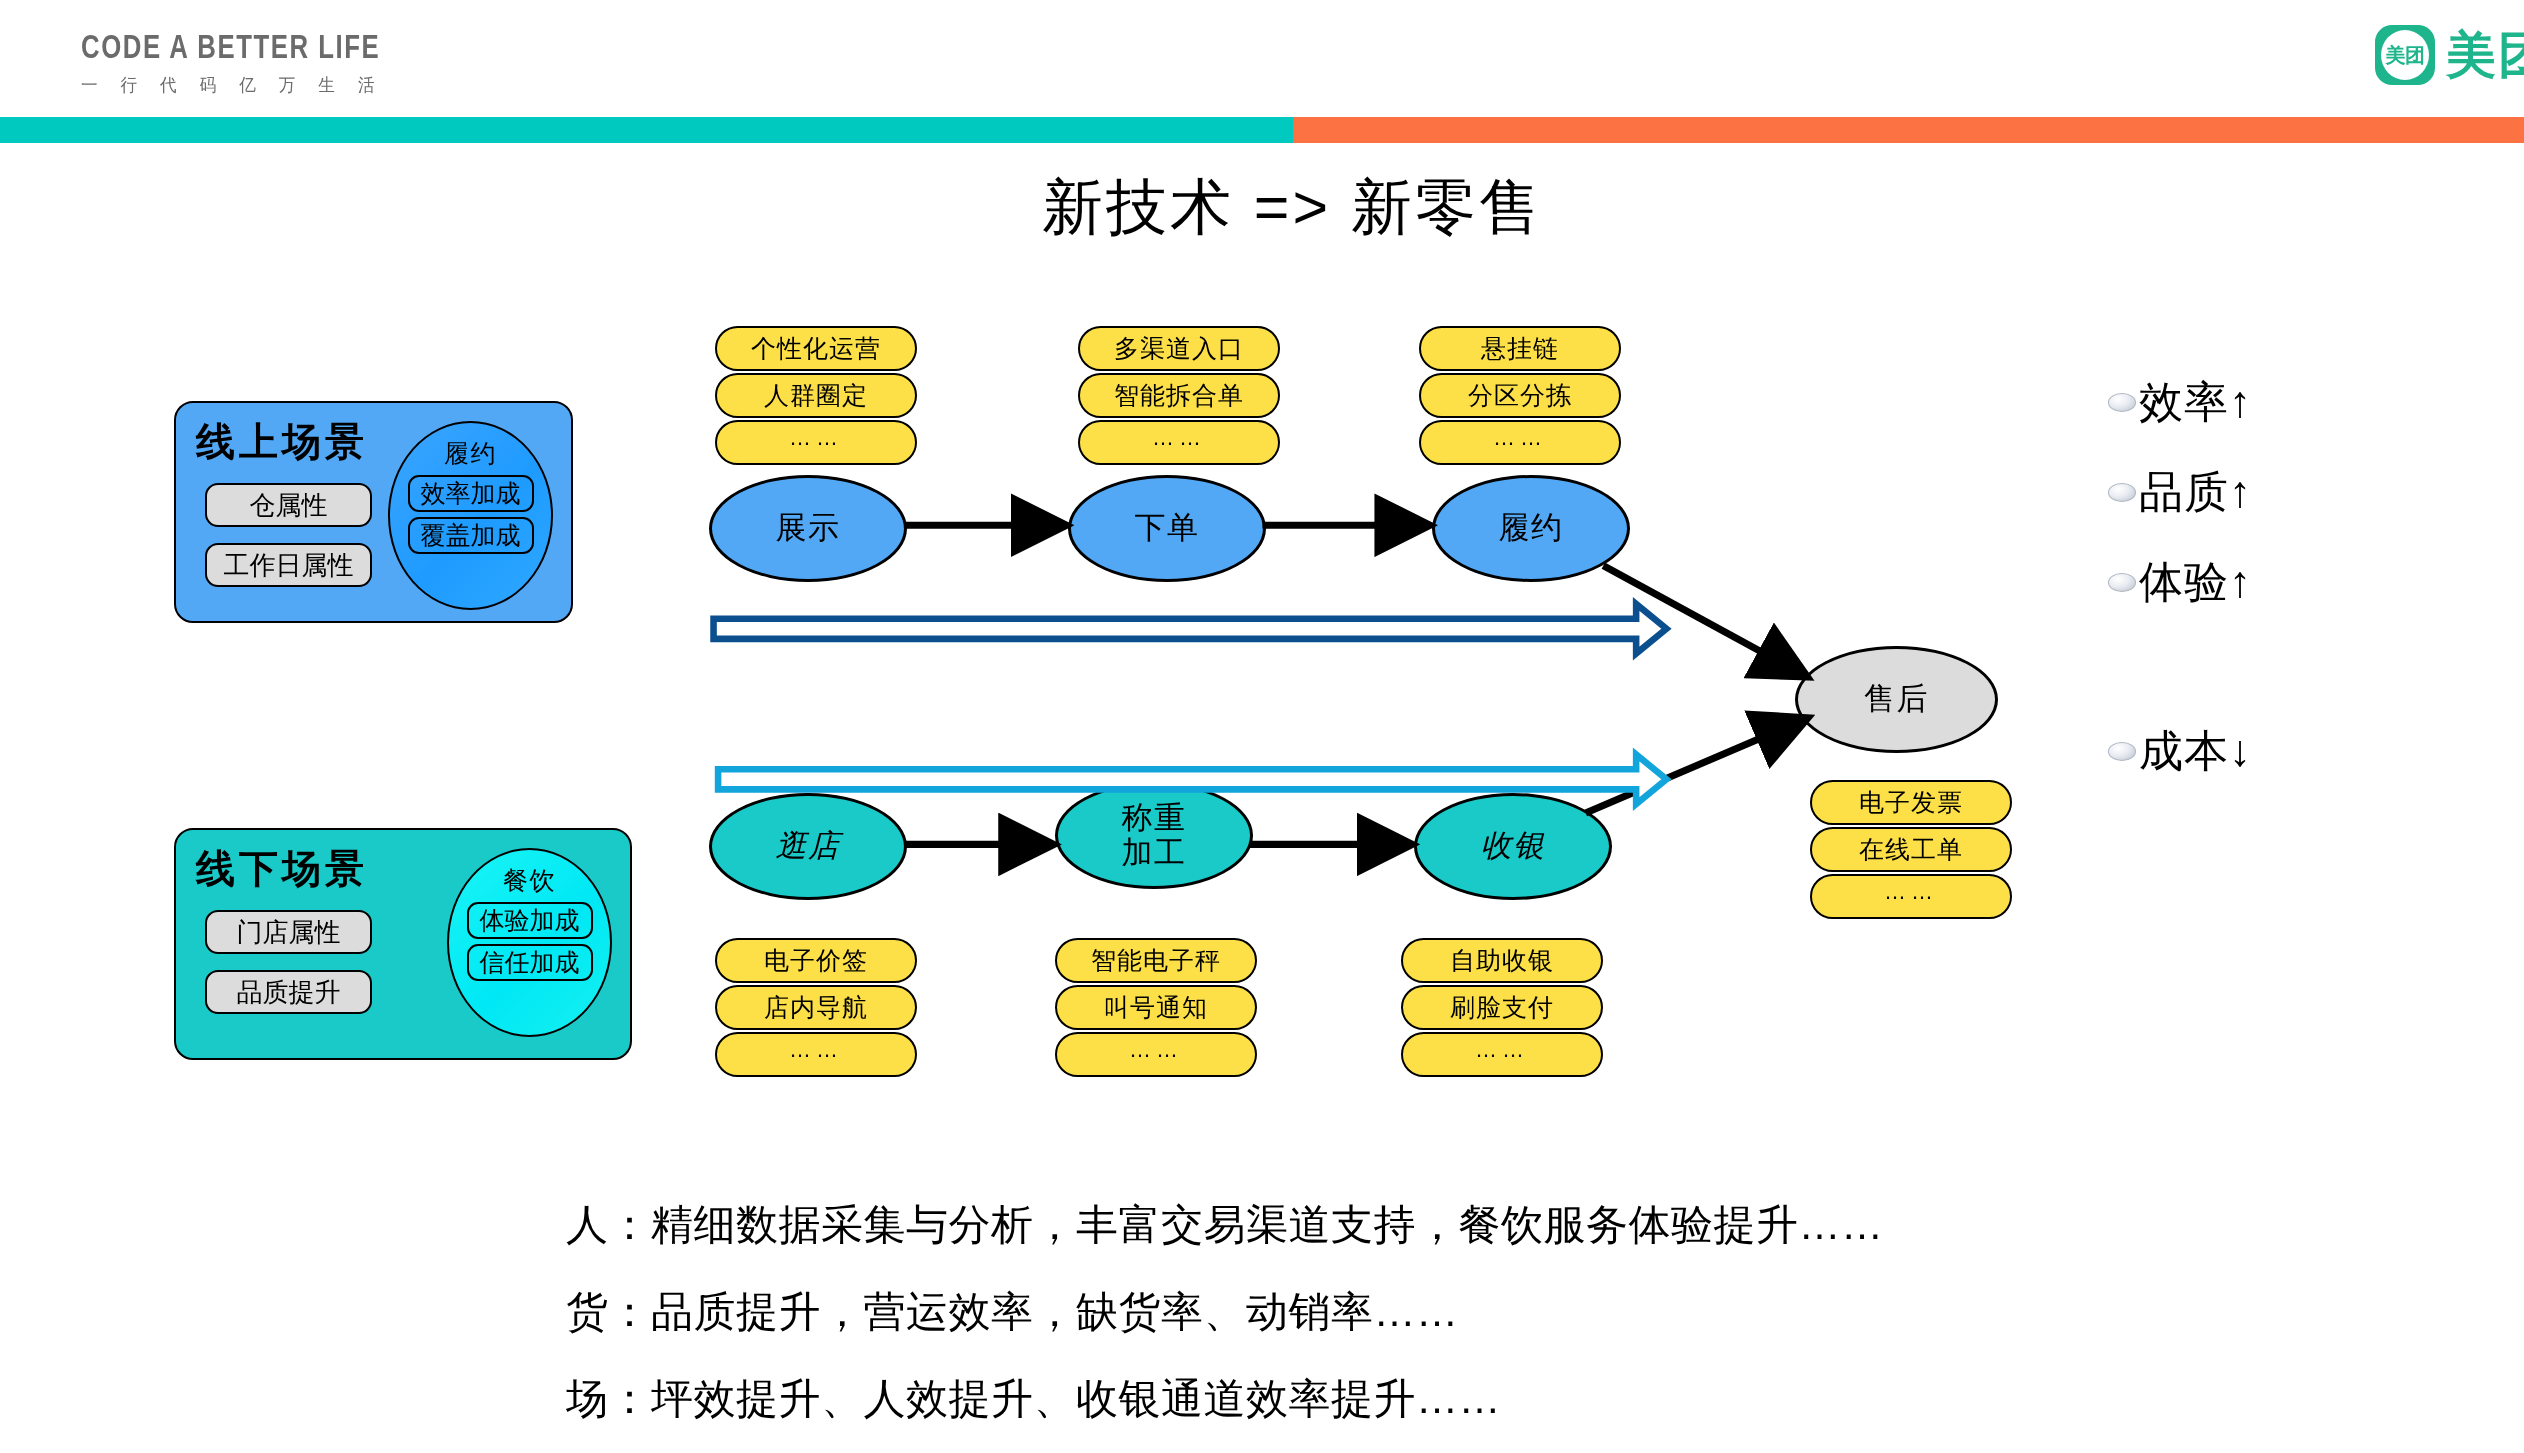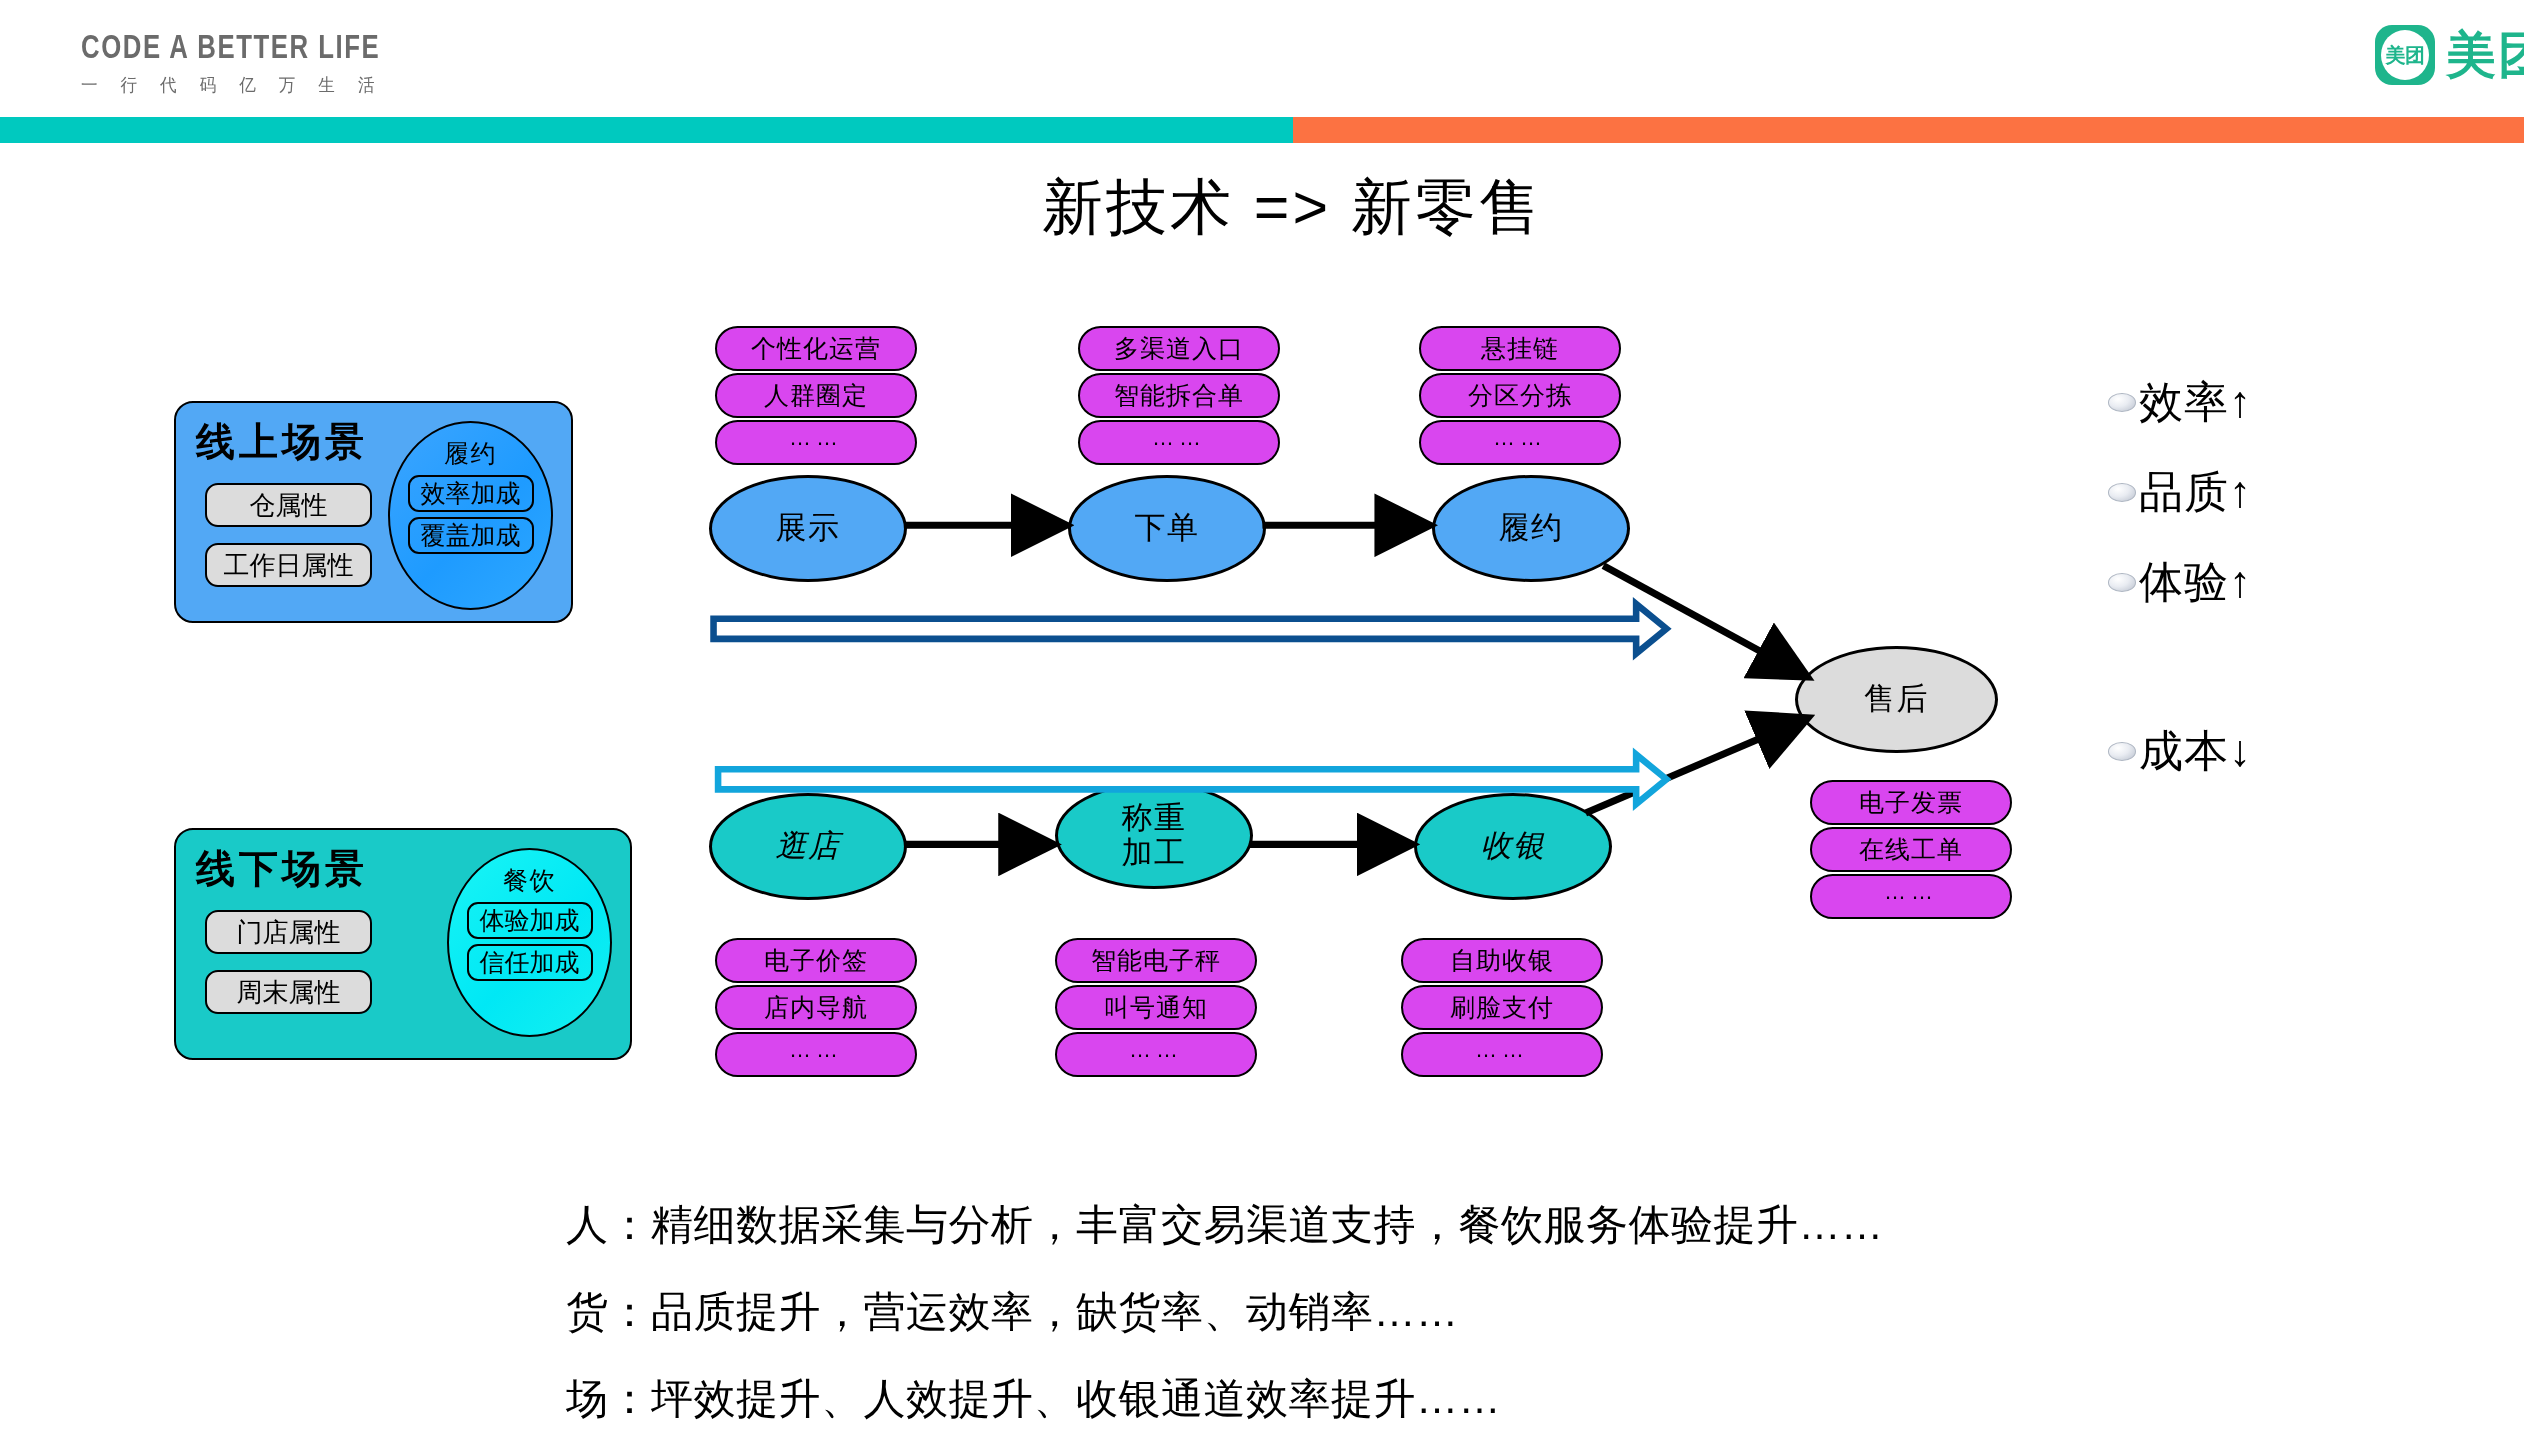--- a/index.html
+++ b/index.html
@@ -49,21 +49,21 @@
                 display:flex;flex-direction:column;align-items:center;}
   #el-online{background:linear-gradient(135deg,#3CA5FF 0%,#1E9BFF 55%,#2FA8FF 100%);}
   #el-offline{background:linear-gradient(135deg,#1AF5F5 0%,#00E8F5 55%,#15F0F0 100%);}
   .scen-ellipse .el-title{margin-top:14px;font-size:25px;font-weight:400;letter-spacing:1.5px;}
   .boost{margin-top:5px;width:126px;height:37px;border:2px solid #000;border-radius:11px;
          box-sizing:border-box;display:flex;align-items:center;justify-content:center;
          font-size:25px;white-space:nowrap;background:transparent;}
 
   
   .tag-col{position:absolute;width:202px;}
-  .gtag{width:202px;height:45px;margin-bottom:2px;background:#d946ef;border:2.5px solid #000;
+  .gtag{width:202px;height:45px;margin-bottom:2px;background:#fde047;border:2.5px solid #000;
         border-radius:23px;box-sizing:border-box;display:flex;align-items:center;
         justify-content:center;font-size:25px;font-weight:400;letter-spacing:1px;
         white-space:nowrap;}
   .gtag.dots{letter-spacing:5px;font-size:22px;padding-bottom:9px;}
 
   #tags-top-1{left:715px;top:326px;}
   #tags-top-2{left:1078px;top:326px;}
   #tags-top-3{left:1419px;top:326px;}
   #tags-bot-1{left:715px;top:938px;}
   #tags-bot-2{left:1055px;top:938px;}
@@ -134,21 +134,21 @@
   <div class="scen-ellipse" id="el-online">
     <div class="el-title">履约</div>
     <div class="boost">效率加成</div>
     <div class="boost">覆盖加成</div>
   </div>
 </div>
 
 <div id="box-offline" class="scen-box">
   <div class="scen-title">线下场景</div>
   <div class="attr-tag attr-1">门店属性</div>
-  <div class="attr-tag attr-2">周末属性</div>
+  <div class="attr-tag attr-2">品质提升</div>
   <div class="scen-ellipse" id="el-offline">
     <div class="el-title">餐饮</div>
     <div class="boost">体验加成</div>
     <div class="boost">信任加成</div>
   </div>
 </div>
 
 <div class="tag-col" id="tags-top-1">
   <div class="gtag">个性化运营</div>
   <div class="gtag">人群圈定</div>

